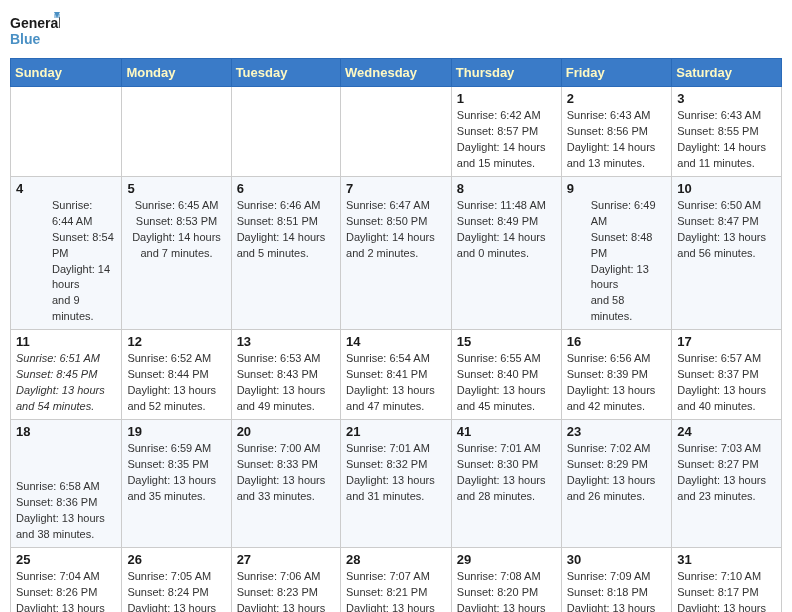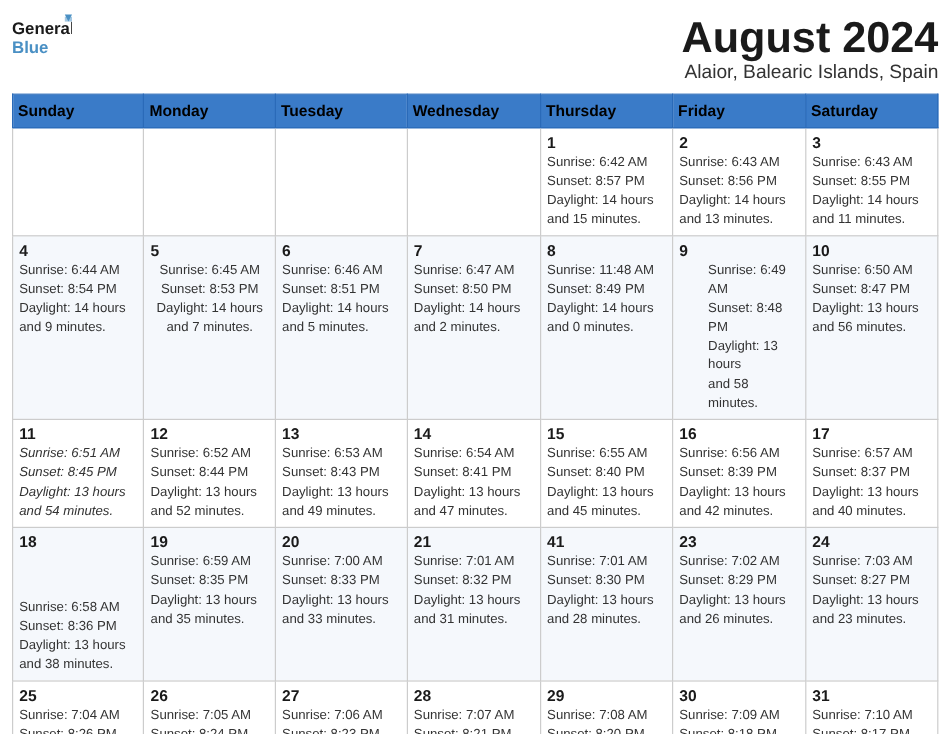--- a/index.html
+++ b/index.html
@@ -33,21 +33,21 @@
       font-size: 16px;
       color: #333;
     }
     .calendar-table {
       width: 100%;
       border-collapse: collapse;
       font-size: 11px;
     }
     .calendar-table th {
       background-color: #3a7bc8;
-      color: #000000;
+      color: #fef9c3;
       padding: 6px 4px;
       text-align: left;
       font-size: 13px;
       font-weight: bold;
       border: 1px solid #2a6ab8;
     }
     .calendar-table td {
       border: 1px solid #ccc;
       vertical-align: top;
       padding: 4px 5px;
@@ -77,24 +77,20 @@
 
 <div class="header-area">
   <div class="logo">
   <svg width="50" height="40" viewBox="0 0 50 40">
     <text x="0" y="18" font-size="14" font-weight="bold" font-family="Arial" fill="#1a1a1a">General</text>
     <text x="0" y="34" font-size="14" font-weight="bold" font-family="Arial" fill="#4a90c4">Blue</text>
     <polygon points="44,2 50,2 47,8" fill="#4a90c4"></polygon>
     <polygon points="44,4 50,4 50,8 44,8" fill="#4a90c4" opacity="0.5"></polygon>
   </svg>
 </div>
-  <div class="title-area">
-    <div class="month-title">August 2024</div>
-    <div class="subtitle">Alaior, Balearic Islands, Spain</div>
-  </div>
 </div>
 
 <table class="calendar-table">
   <thead>
     <tr>
     <th>Sunday</th>
         <th>Monday</th>
         <th>Tuesday</th>
         <th>Wednesday</th>
         <th>Thursday</th>
@@ -126,21 +122,21 @@
           <div class="day-number">3</div>
           <div class="day-info" style="white-space: pre-line;">Sunrise: 6:43 AM
 Sunset: 8:55 PM
 Daylight: 14 hours
 and 11 minutes.</div>
         </td>
       </tr>
       <tr>
         <td>
           <div class="day-number">4</div>
-          <div class="day-info" style="white-space: pre-line;">Sunrise: 6:44 AM
+          <div class="day-info" style="white-space: pre-line; margin-left: 36px;">Sunrise: 6:44 AM
 Sunset: 8:54 PM
 Daylight: 14 hours
 and 9 minutes.</div>
         </td>
         <td>
           <div class="day-number">5</div>
           <div class="day-info" style="white-space: pre-line; text-align: center;">Sunrise: 6:45 AM
 Sunset: 8:53 PM
 Daylight: 14 hours
 and 7 minutes.</div>

